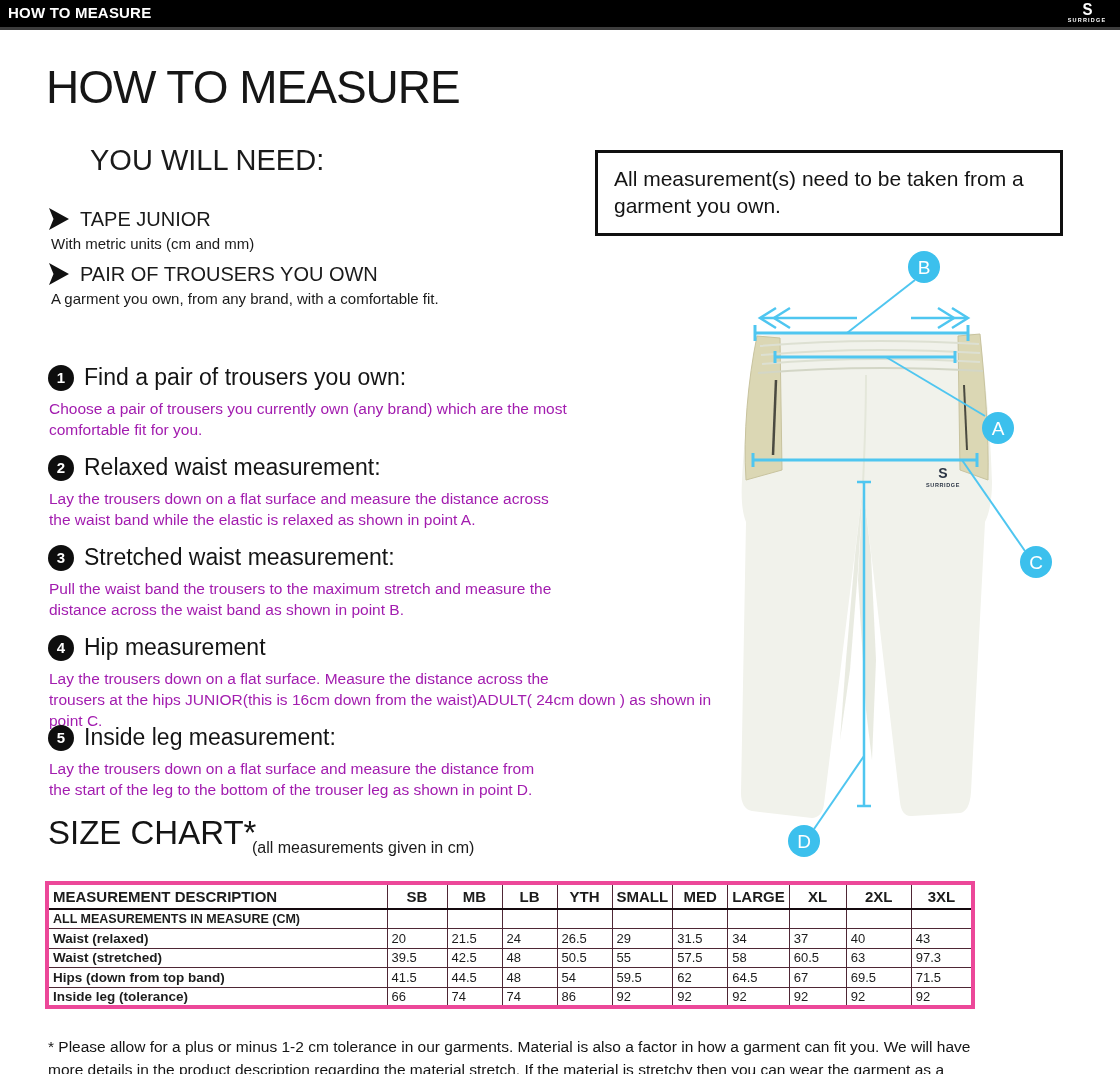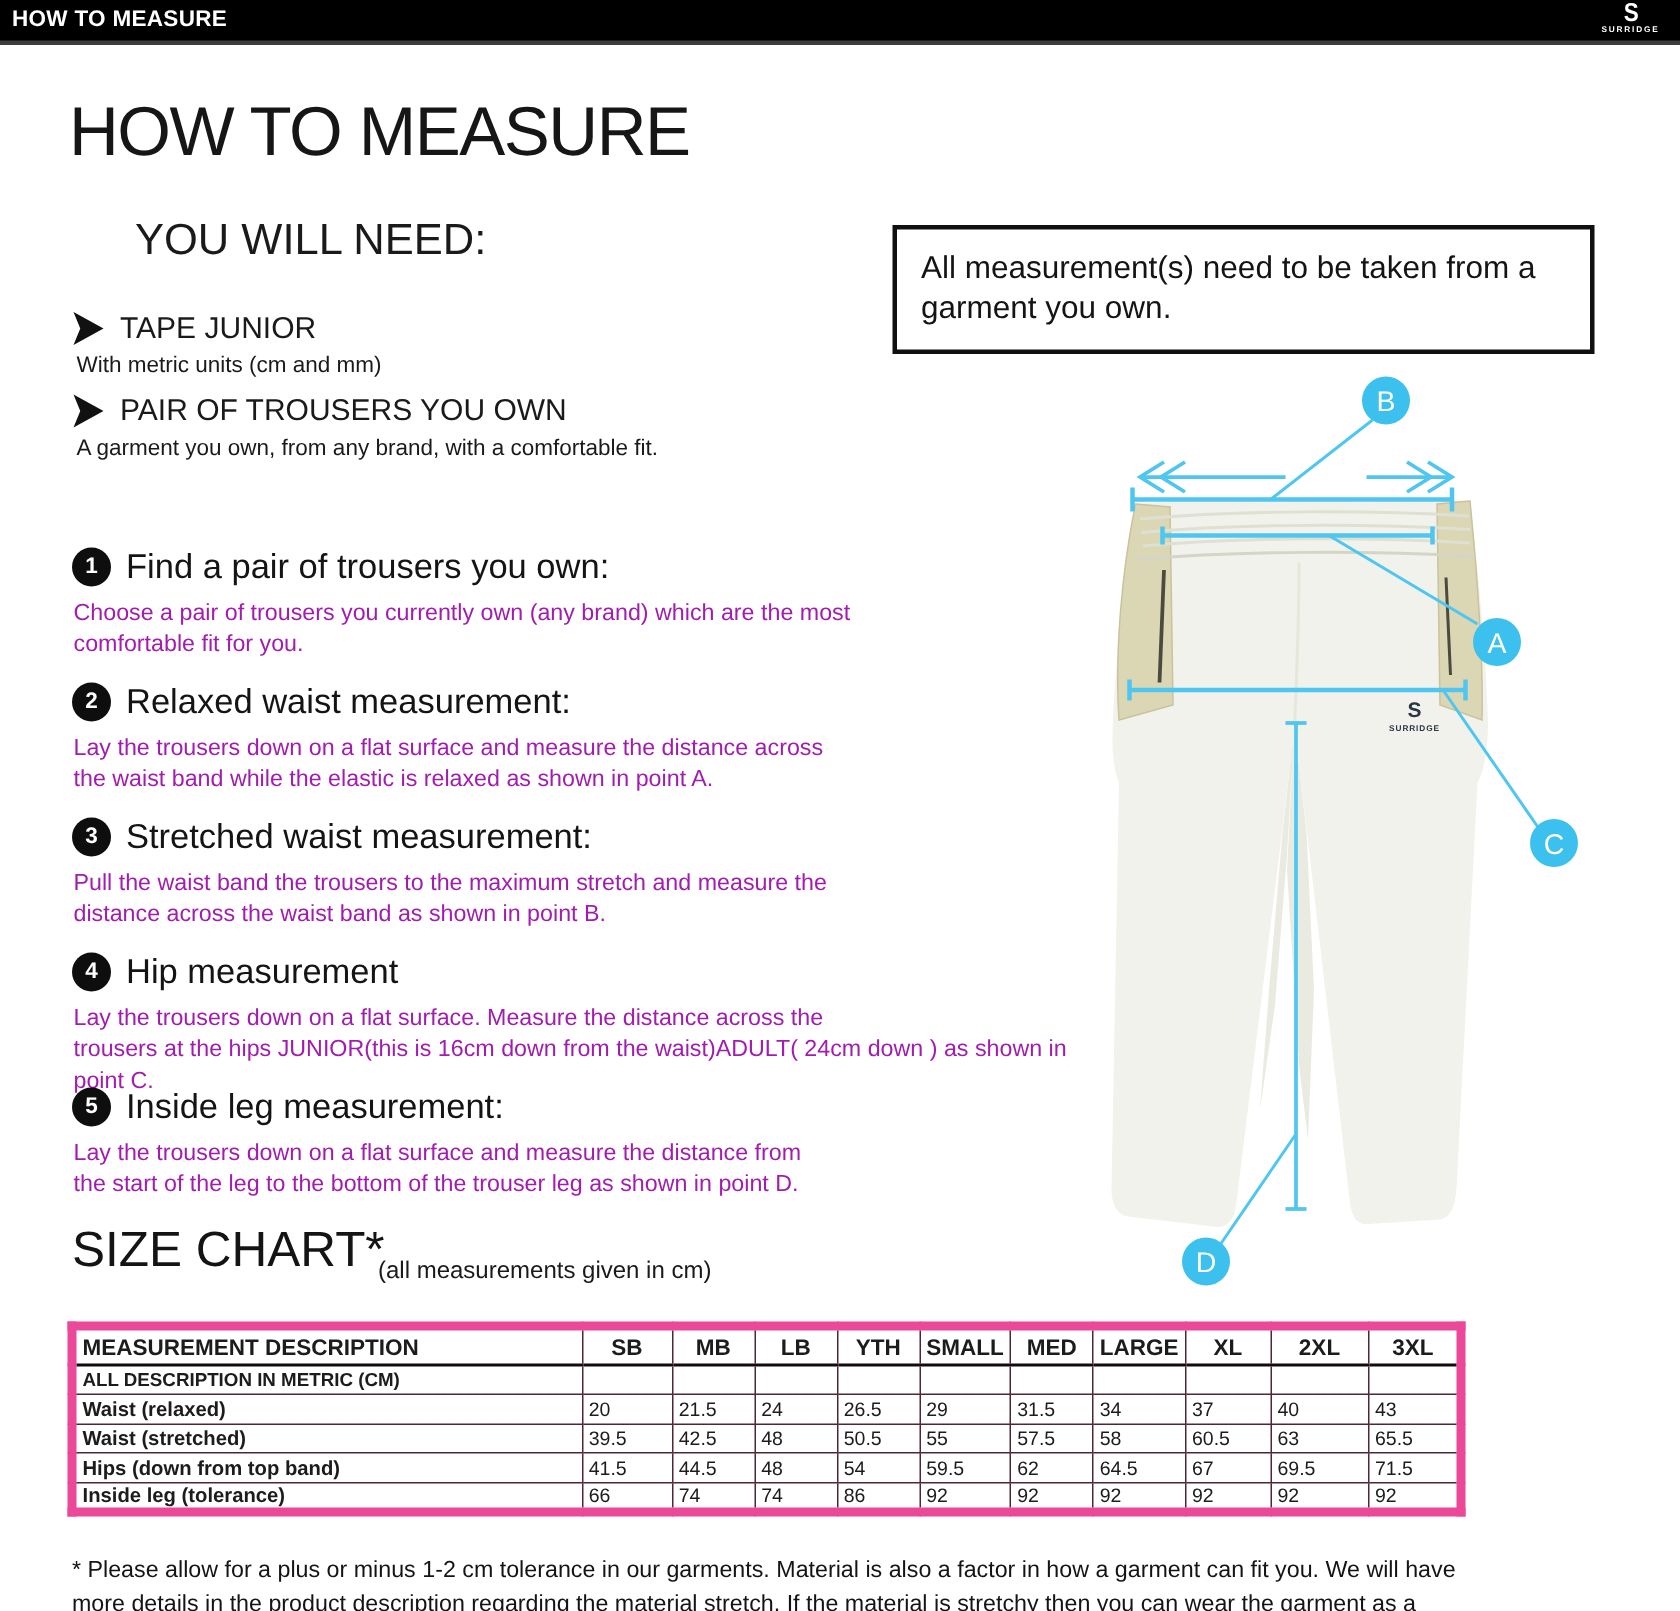--- a/index.html
+++ b/index.html
@@ -38,21 +38,21 @@
   .step-title{font-size:23px;font-weight:400;color:#141414;}
   .step-body{margin:7px 0 0 1px;font-size:15.5px;line-height:21px;color:#a21caf;white-space:pre-line;}
 
   
   .diagram{position:absolute;left:700px;top:240px;width:420px;height:632px;pointer-events:none;}
 
   
   .sc-title{position:absolute;left:48px;top:814px;font-size:33px;font-weight:400;color:#141414;}
   .sc-sub{position:absolute;left:252px;top:839px;font-size:16px;color:#1a1a1a;}
   table.sc{position:absolute;left:45px;top:881px;border-collapse:collapse;table-layout:fixed;
-           border:6px solid #ec4899;}
+           border:4px solid #ec4899;}
   table.sc th,table.sc td{border:1px solid #4e2735;padding:0 4px;overflow:hidden;white-space:nowrap;}
   table.sc thead tr{height:26px;}
   table.sc tbody tr{height:19.5px;}
   table.sc thead th{font-size:15px;font-weight:700;border-bottom:2px solid #14090e;}
   th.desc,td.lbl{text-align:left;padding-left:6px;}
   td.val{font-size:13px;font-weight:400;}
   td.lbl{font-size:13.5px;font-weight:700;}
   td.metric{font-size:12.5px;font-weight:700;}
 
   .footnote{position:absolute;left:48px;top:1019px;width:1048px;font-size:15.5px;line-height:23.5px;
@@ -263,21 +263,21 @@
         <th>SMALL</th>
         <th>MED</th>
         <th>LARGE</th>
         <th>XL</th>
         <th>2XL</th>
         <th>3XL</th>
       </tr>
     </thead>
     <tbody>
       <tr>
-        <td class="lbl metric">ALL DESCRIPTION IN METRIC (CM)</td>
+        <td class="lbl metric">ALL MEASUREMENTS IN MEASURE (CM)</td>
         <td></td>
           <td></td>
         <td></td>
           <td></td>
         <td></td>
           <td></td>
         <td></td>
           <td></td>
         <td></td>
           <td></td>
@@ -299,21 +299,21 @@
         <td class="lbl">Waist (stretched)</td>
         <td class="val">39.5</td>
         <td class="val">42.5</td>
         <td class="val">48</td>
         <td class="val">50.5</td>
         <td class="val">55</td>
         <td class="val">57.5</td>
         <td class="val">58</td>
         <td class="val">60.5</td>
         <td class="val">63</td>
-        <td class="val">65.5</td>
+        <td class="val">97.3</td>
       </tr>
       <tr>
         <td class="lbl">Hips (down from top band)</td>
         <td class="val">41.5</td>
         <td class="val">44.5</td>
         <td class="val">48</td>
         <td class="val">54</td>
         <td class="val">59.5</td>
         <td class="val">62</td>
         <td class="val">64.5</td>

